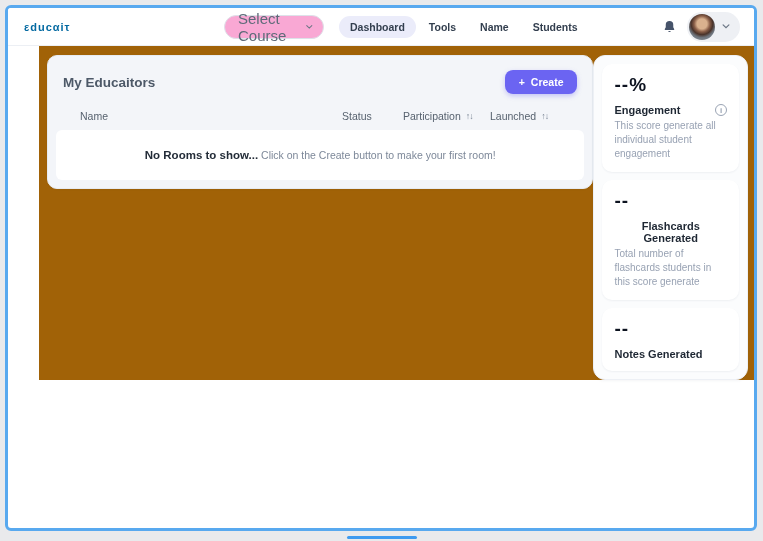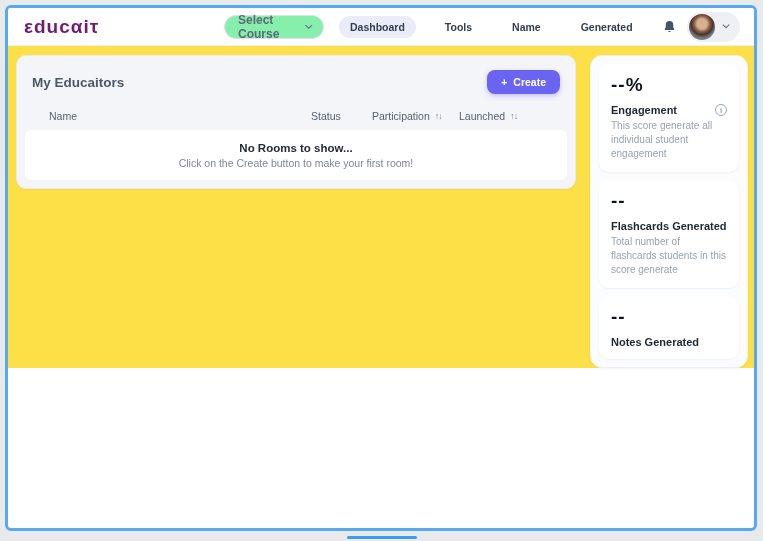--- a/index.html
+++ b/index.html
@@ -20,33 +20,33 @@
   
   .header {
     height:38px;
     display:flex; align-items:center;
     padding:0 14px 0 16px;
     border-bottom:1px solid #eceff4;
     background:#ffffff;
   }
   .logo {
     width:200px;
-    font-size:19px; font-weight:700; color:#701a75;
+    font-size:11px; font-weight:700; color:#0369a1;
     letter-spacing:1px;
   }
   .header-center { display:flex; align-items:center; gap:15px; }
   .course-select {
     display:flex; align-items:center; justify-content:space-between;
     width:100px; height:24px;
     border:1px solid #dde2e9; border-radius:999px;
     padding:0 10px 0 13px;
-    font-size:12px; color:#5e6a79; font-weight:700;
-    cursor:pointer; background:#86efac;
-  }
-  .nav { display:flex; align-items:flex-end; gap:18px; }
+    font-size:15px; color:#5e6a79; font-weight:400;
+    cursor:pointer; background:#f9a8d4;
+  }
+  .nav { display:flex; align-items:flex-end; gap:2px; }
   .nav-item {
     font-size:10.5px; font-weight:700; color:#333f4f;
     padding:5px 11px; border-radius:999px; cursor:pointer;
     white-space:nowrap;
   }
   .nav-item.active { background:#ebecfa; }
   .header-right { margin-left:auto; display:flex; align-items:center; gap:9px; }
   .bell { width:16px; height:18px; display:flex; align-items:center; cursor:pointer; }
   .user-pill {
     display:flex; align-items:center; gap:7px;
@@ -55,22 +55,23 @@
   }
   .avatar {
     width:26px; height:26px; border-radius:50%;
     background:
       radial-gradient(circle at 50% 38%, #d9b18e 0 24%, #8a5f49 38%, #4a332a 52%, #6d747d 66%, #9aa1a9 100%);
   }
   .chev-svg { display:block; }
   
   .content {
     display:flex; align-items:flex-start;
-    padding:9px 6px 0 8px; gap:14px;
-    background:#fde047;
+    padding:9px 6px 0 8px; 
+    background:#a16207;
+    margin-left:31px;
   }
   .panel {
     width:560px;
     background:#f3f5f9;
     border:1px solid #e7ebf1;
     border-radius:10px;
     padding:8px;
     box-shadow:0 1px 2px rgba(40,55,80,.04);
   }
   .panel-head {
@@ -93,21 +94,21 @@
   }
   .col-name { width:286px; padding-left:24px; }
   .col-status { width:61px; }
   .col-part, .col-launched { display:flex; align-items:center; gap:5px; }
   .col-part { width:76px; margin-right:11px; }
   .col-launched { width:80px; }
   .sort-icon { font-size:9px; color:#7c8797; letter-spacing:-1px; cursor:pointer; }
   .rows {
     background:#ffffff; border-radius:6px;
     height:50px;
-    display:flex; flex-direction:column; align-items:center; justify-content:center;
+    display:flex; flex-direction:row; align-items:center; justify-content:center;
     gap:3px;
   }
   .empty-title { font-size:11.5px; font-weight:700; color:#232c38; }
   .empty-sub { font-size:10.5px; color:#7d8899; }
   
   .sidebar {
     width:158px;
     background:#fbfcfd;
     border:1px solid #edf0f5;
     border-radius:12px;
@@ -155,21 +156,21 @@
       <div class="course-select">
         <span>Select Course</span>
         <svg class="chev-svg" width="9" height="6" viewBox="0 0 9 6">
             <path d="M1 1l3.5 3.5L8 1" stroke="#6b7685" stroke-width="1.4" fill="none" stroke-linecap="round"></path>
           </svg>
       </div>
       <nav class="nav">
         <div class="nav-item active">Dashboard</div>
         <div class="nav-item">Tools</div>
         <div class="nav-item">Name</div>
-        <div class="nav-item">Generated</div>
+        <div class="nav-item">Students</div>
       </nav>
     </div>
 
     <div class="header-right">
       <div class="bell">
         <svg width="15" height="16" viewBox="0 0 24 24" fill="#46536a">
             <path d="M12 2.5a6 6 0 0 0-6 6v3.8l-1.5 2.9a1 1 0 0 0 .9 1.5h13.2a1 1 0 0 0 .9-1.5L18 12.3V8.5a6 6 0 0 0-6-6z"></path>
             <path d="M9.8 18.2a2.3 2.3 0 0 0 4.4 0z"></path>
           </svg>
       </div>

